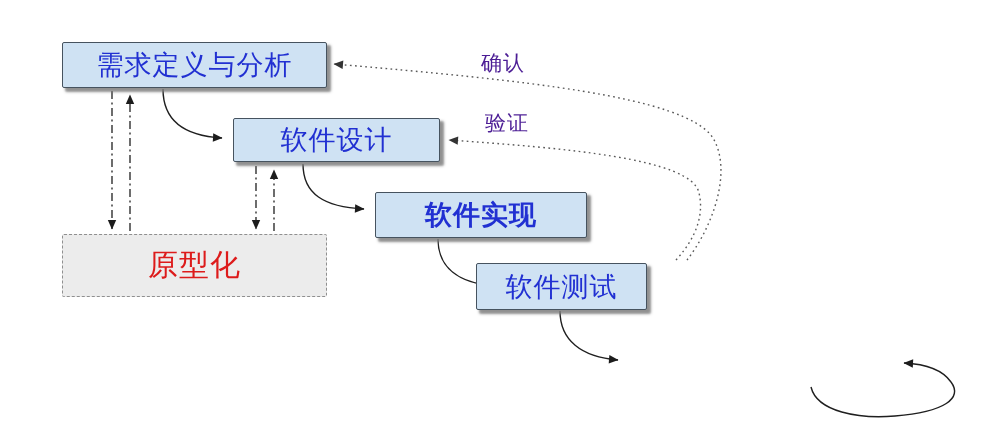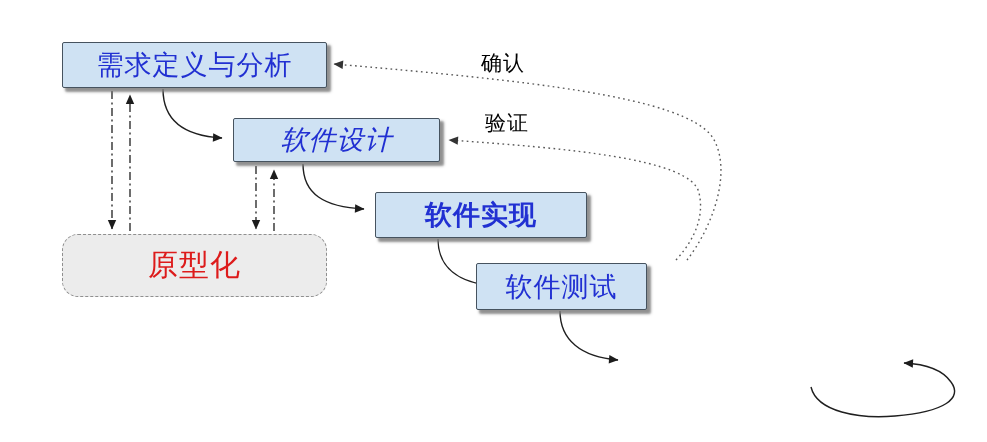--- a/index.html
+++ b/index.html
@@ -21,21 +21,21 @@
   }
   .node.proto{
     background:var(--prototype_fill,#ececec);
     border:1.6px dashed var(--prototype_border,#8f8f8f);
     box-shadow:none;
     color:var(--prototype_text,#dd1b1b);
     font-size:30px;
   }
   .edge-label{
     position:absolute;width:90px;text-align:center;
-    color:#000000;font-size:21px;letter-spacing:1px;
+    color:#4c1d95;font-size:21px;letter-spacing:1px;
   }
   path.solid{fill:none;stroke:var(--arrow,#222);stroke-width:1.4;}
   path.dashdot{fill:none;stroke:var(--arrow,#222);stroke-width:1.3;stroke-dasharray:8 3.5 2 3.5;}
   path.dotted{fill:none;stroke:var(--dotted,#5a5a5a);stroke-width:1.4;stroke-dasharray:1.7 3.4;}
 </style>
 </head>
 <body>
 
 <div class="canvas">
 
@@ -62,34 +62,34 @@
     <path class="dashdot" marker-end="url(#ah)" d="M 274 231 L 274 170"></path>
 
     <path class="dotted" marker-end="url(#ahg)" d="M 687 260 C 712 228, 733 172, 713 138 C 686 96, 520 80, 334 64"></path>
     <path class="dotted" marker-end="url(#ahg)" d="M 676 260 C 697 237, 704 214, 699 193 C 692 158, 562 148, 449 140"></path>
   </svg>
 
   <div class="node" style="left:62px;top:42px;width:265px;height:46px;">
     <span>需求定义与分析</span>
   </div>
 
-  <div class="node" style="left:233px;top:118px;width:207px;height:44px;font-style:italic;">
+  <div class="node" style="left:233px;top:118px;width:207px;height:44px;">
     <span>软件设计</span>
   </div>
 
   <div class="node" style="left:375px;top:192px;width:212px;height:46px;font-weight:bold;">
     <span>软件实现</span>
   </div>
 
   <div class="node" style="left:476px;top:263px;width:171px;height:47px;text-align:center;">
     <span>软件测试</span>
   </div>
 
 
-  <div class="node proto" style="left:62px;top:234px;width:265px;height:63px;border-radius:16px;">
+  <div class="node proto" style="left:62px;top:234px;width:265px;height:63px;">
     <span>原型化</span>
   </div>
 
   <div class="edge-label" style="left:458px;top:49px;">确认</div>
 
   <div class="edge-label" style="left:462px;top:109px;">验证</div>
 
 </div>
 
 </body></html>

